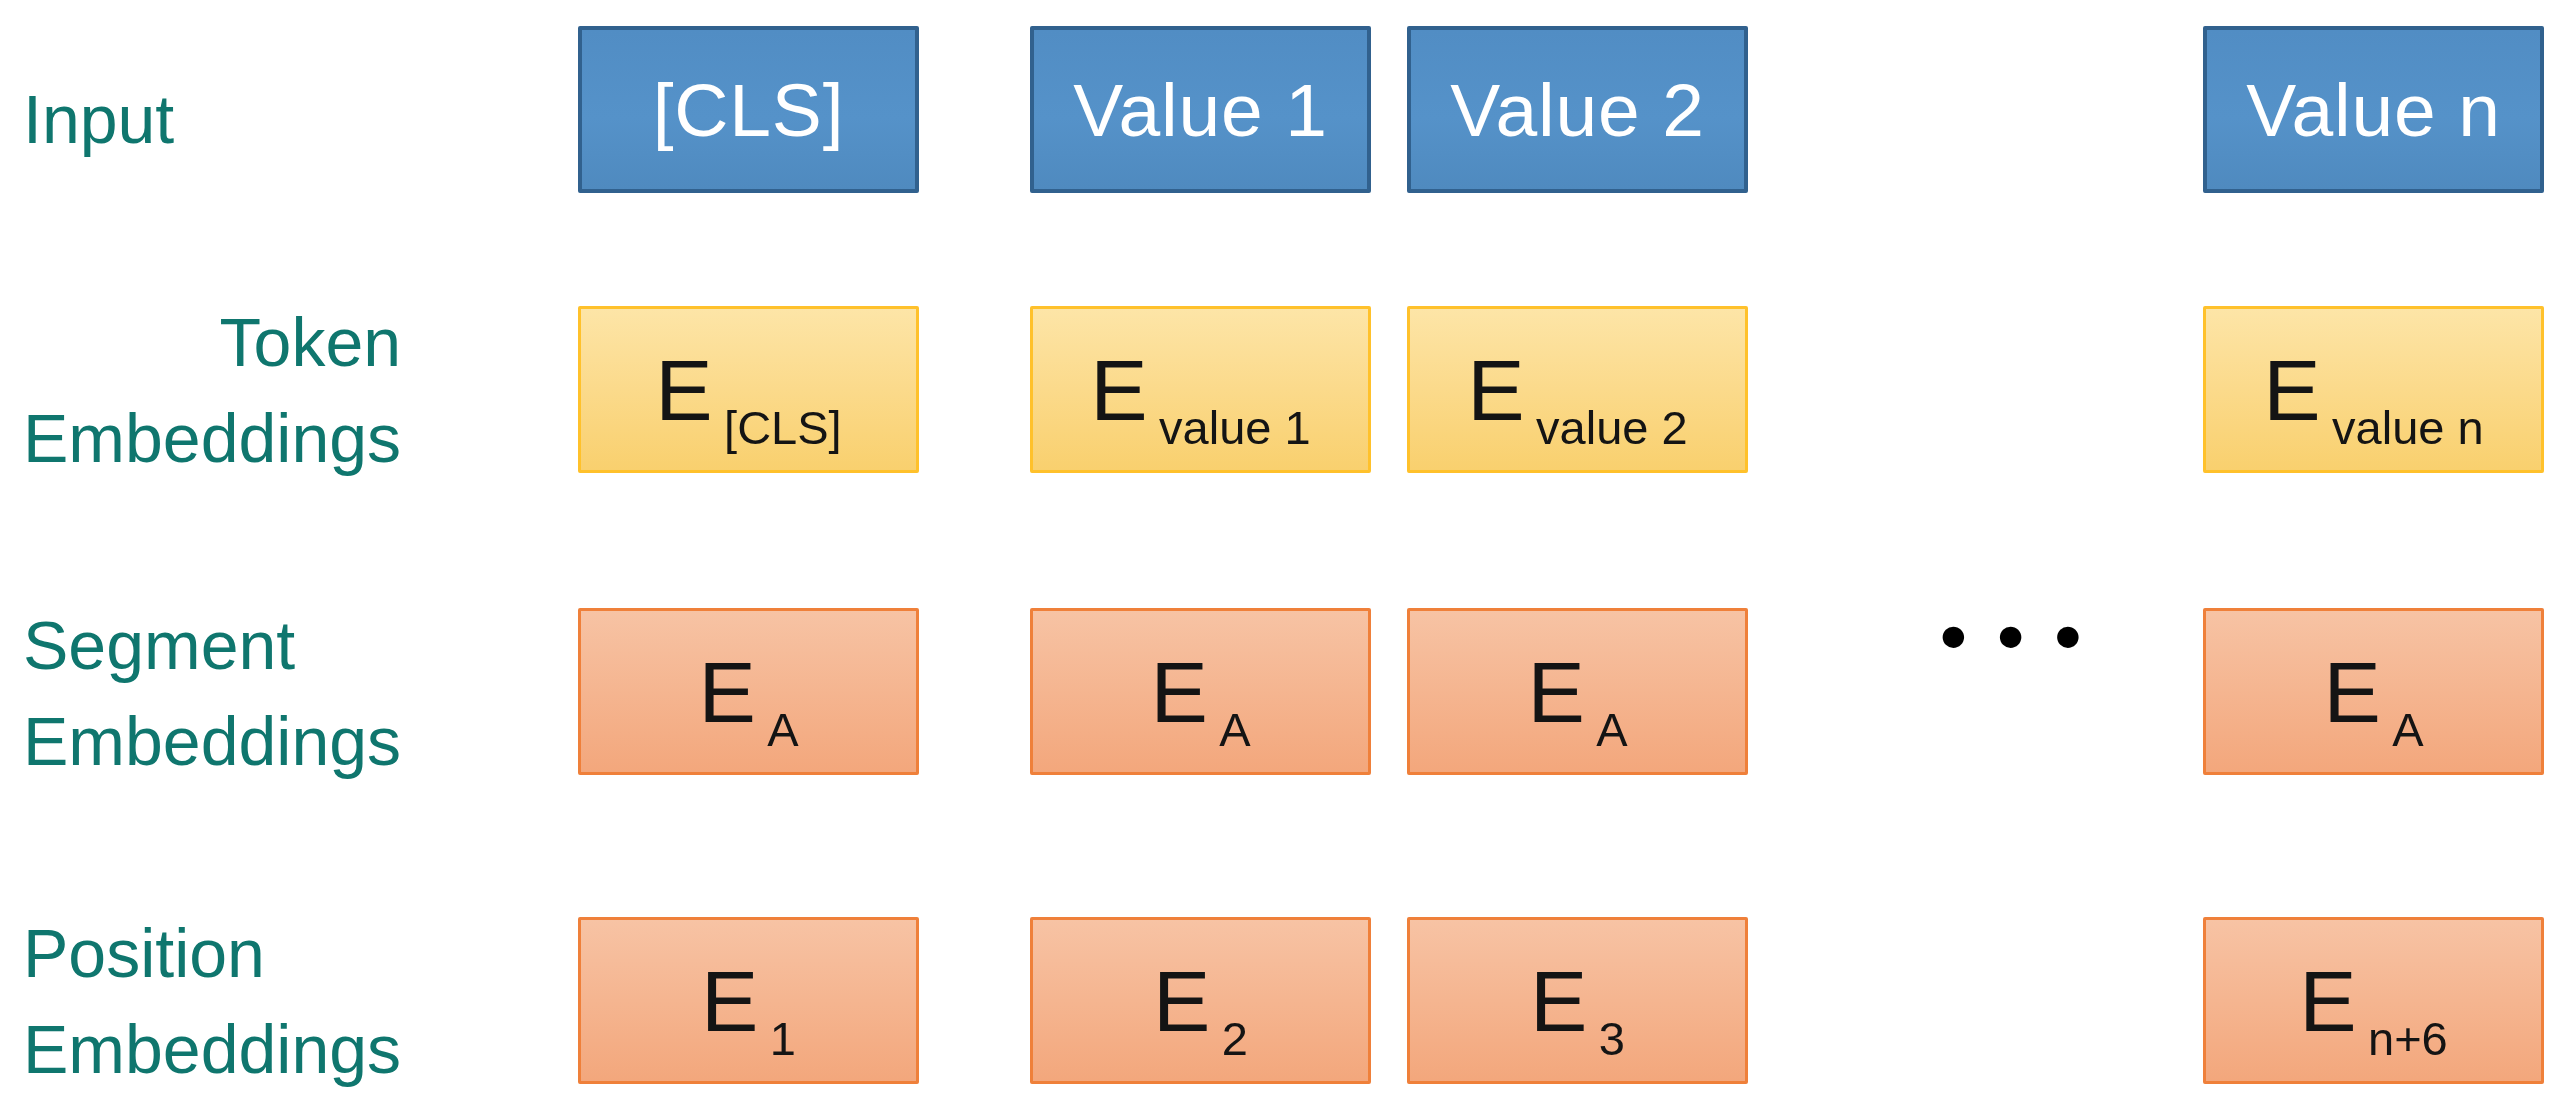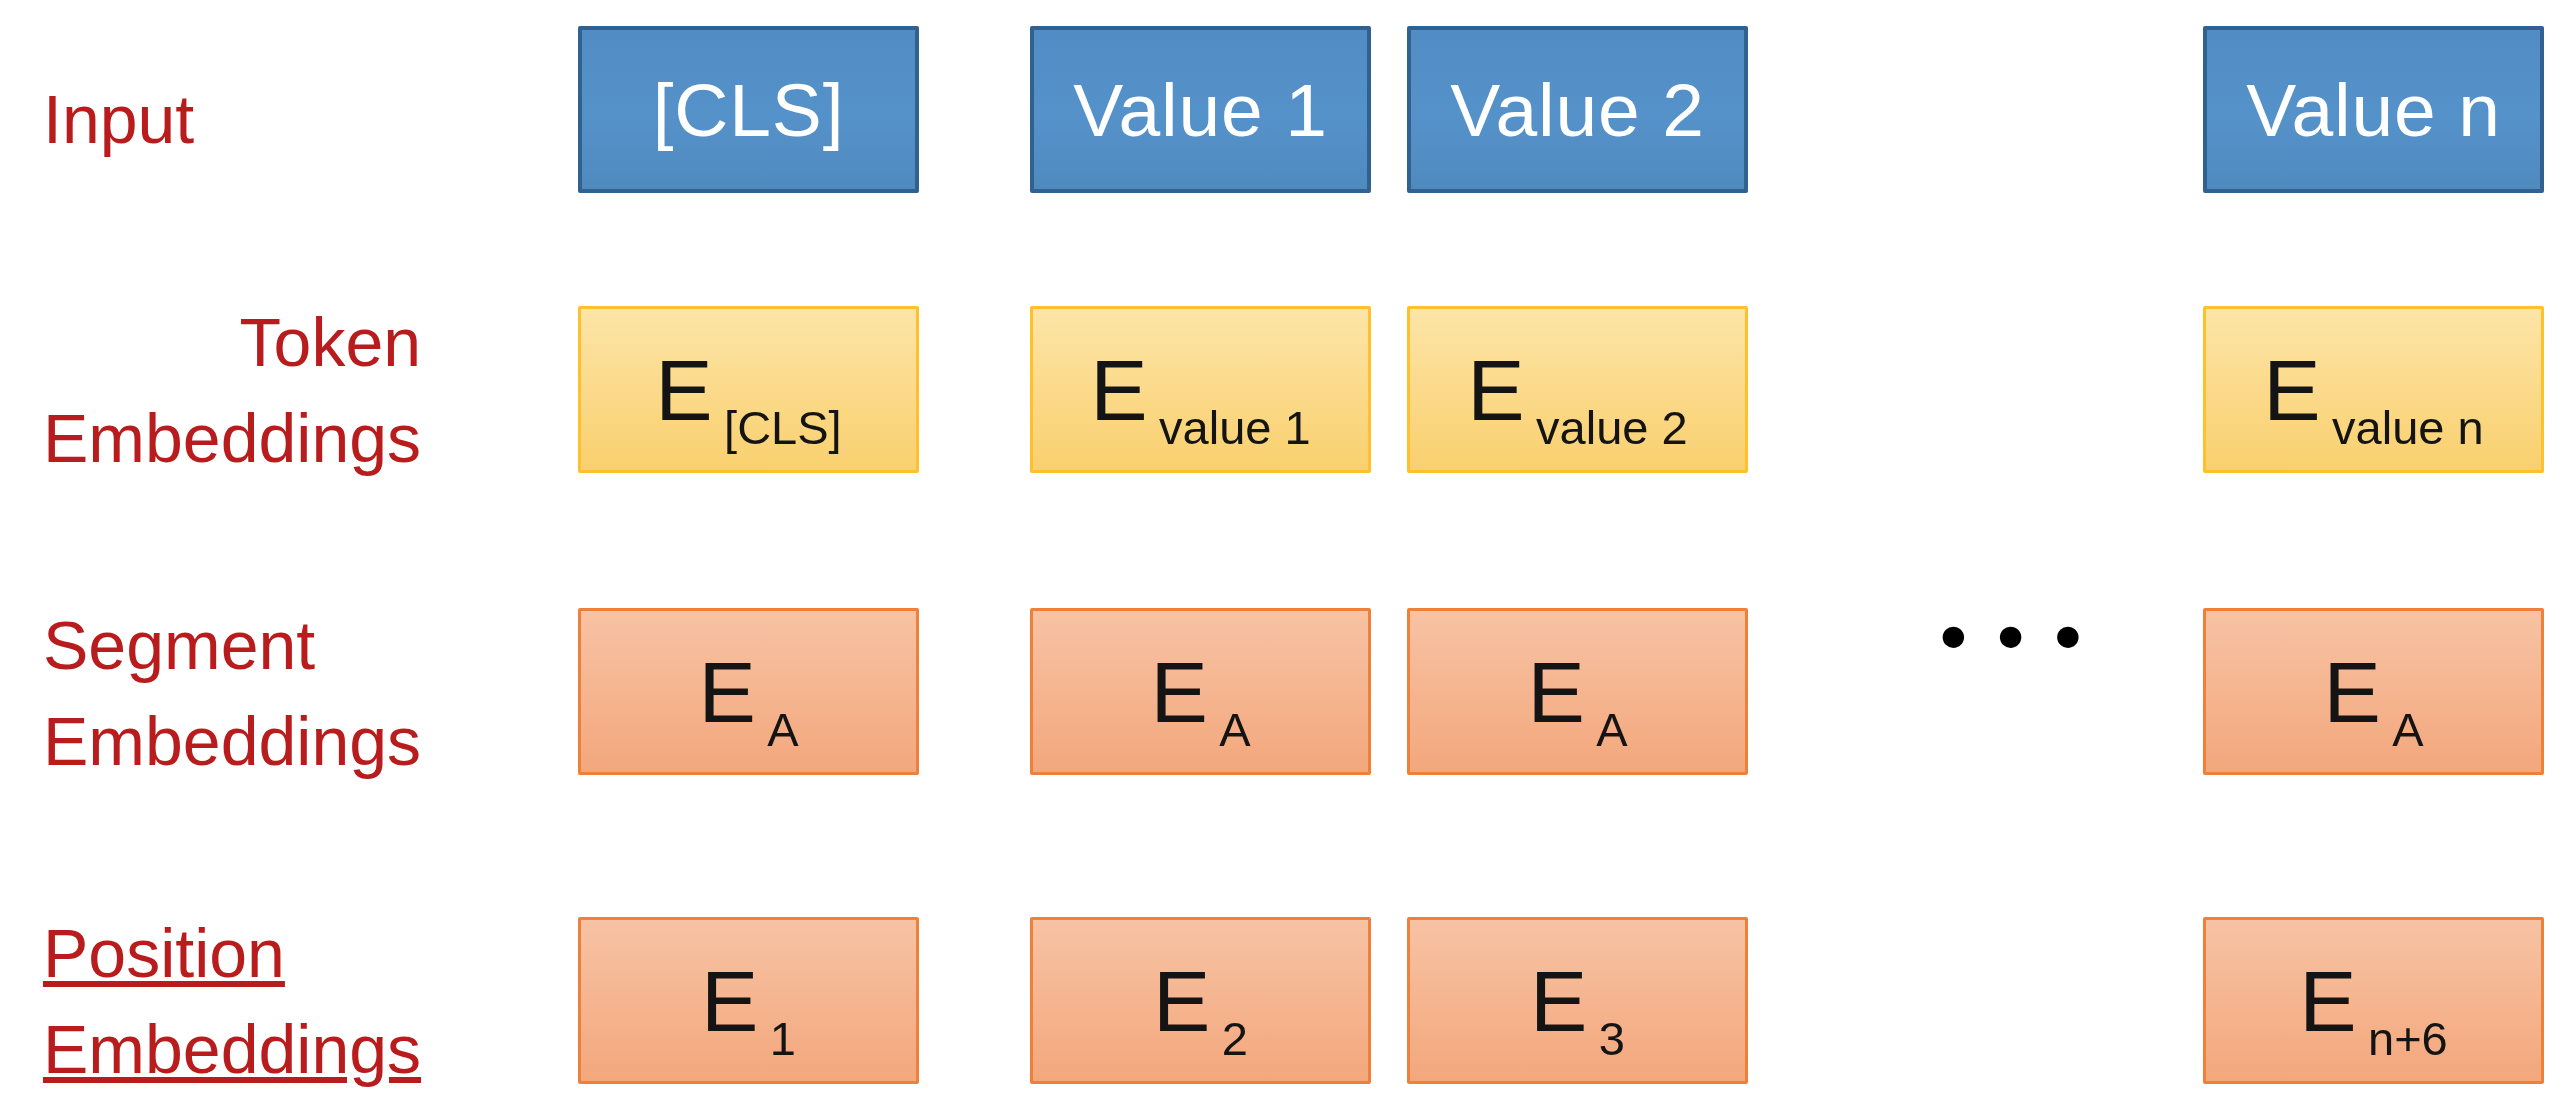--- a/index.html
+++ b/index.html
@@ -6,31 +6,31 @@
   #canvas{
     position:relative;
     width:2576px;height:1116px;
     background:#ffffff;
     font-family:"Liberation Sans", sans-serif;
     overflow:hidden;
   }
   
   .rowlabel{
     position:absolute;
-    left:43px;
-    color:#b91c1c;
+    left:23px;
+    color:#0f766e;
     font-size:68px;
     line-height:96px;
     white-space:nowrap;
   }
   .rowlabel .line{display:block;}
   #label-input{top:71px;}
   #label-token{top:294px;text-align:right;}
   #label-segment{top:597px;}
-  #label-position{top:905px;text-decoration:underline;}
+  #label-position{top:905px;}
 
   
   .box{
     position:absolute;
     width:341px;height:167px;
     box-sizing:border-box;
     display:flex;align-items:center;justify-content:center;
     border-radius:2px;
   }
   .c1{left:578px;}

